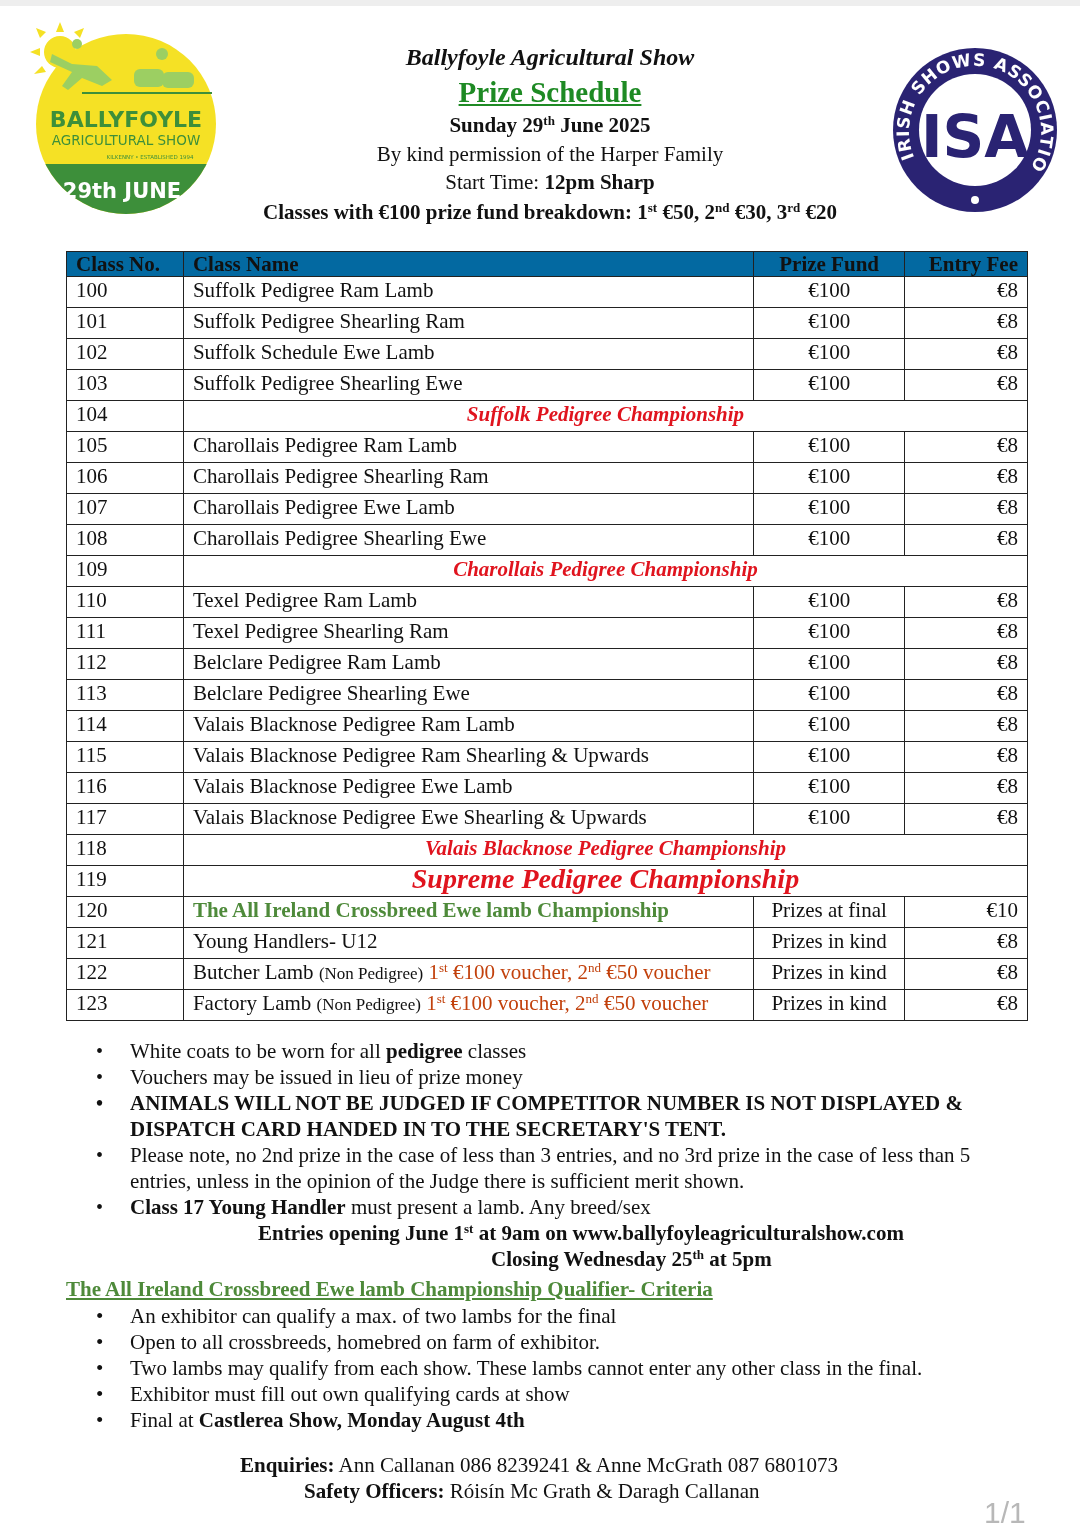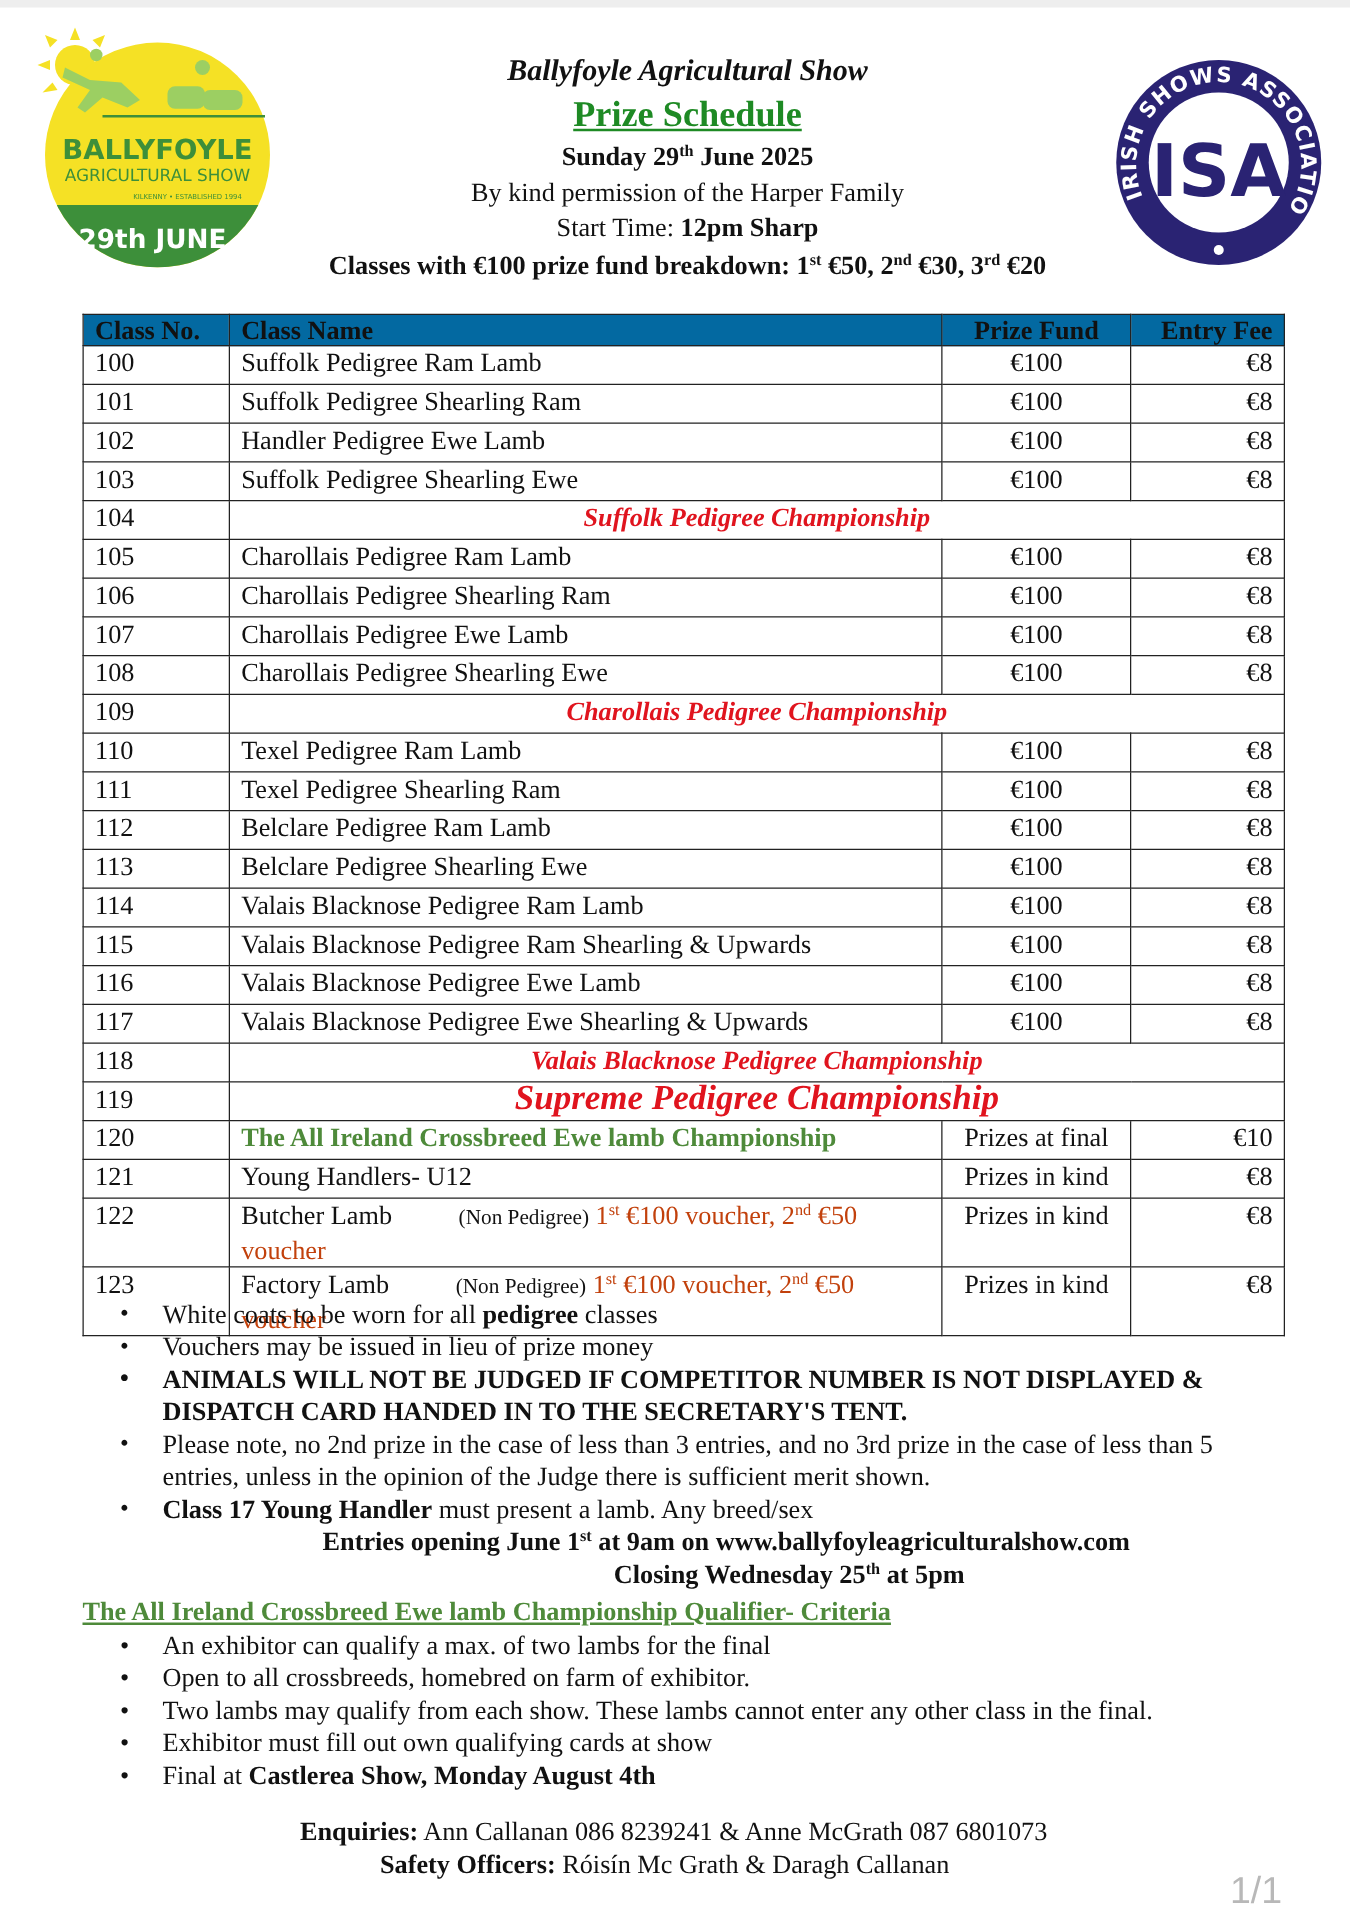--- a/index.html
+++ b/index.html
@@ -24,21 +24,21 @@
   .c-no { width: 98px; }
   .c-name { width: 552px; }
   .c-prize { width: 132px; text-align: center !important; }
   .c-fee { width: 104px; text-align: right !important; }
   td.center { text-align: center; }
   td.right { text-align: right; }
   .champ { color: #e0141e; font-weight: bold; font-style: italic; text-align: center; }
   .champ-big { font-size: 28px; line-height: 30px; }
   .green-bold { color: #4e8a3a; font-weight: bold; }
   .green { color: #c2410c; }
-  .small { font-size: 17px; margin-left: 48px; }
+  .small { font-size: 17px; }
 
   .notes { position: absolute; left: 96px; top: 1038px; width: 930px; font-size: 21px; line-height: 26px; }
   .notes ul { margin: 0; padding: 0 0 0 34px; list-style: none; }
   .notes li { position: relative; }
   .notes li::before { content: "•"; position: absolute; left: -34px; font-size: 20px; }
   .entries { text-align: center; font-weight: bold; margin-left: 40px; }
   .closing { font-weight: bold; padding-left: 395px; }
   .criteria-title { position: absolute; left: 66px; top: 1277px; font-weight: bold; font-size: 21px; color: #4e8a3a; text-decoration: underline; }
   .criteria { position: absolute; left: 96px; top: 1303px; width: 930px; font-size: 21px; line-height: 26px; }
   .criteria ul { margin: 0; padding: 0 0 0 34px; list-style: none; }
@@ -122,21 +122,21 @@
         <td class="right">€8</td>
       </tr>
       <tr>
         <td>101</td>
         <td>Suffolk Pedigree Shearling Ram</td>
         <td class="center">€100</td>
         <td class="right">€8</td>
       </tr>
       <tr>
         <td>102</td>
-        <td>Handler Pedigree Ewe Lamb</td>
+        <td>Suffolk Schedule Ewe Lamb</td>
         <td class="center">€100</td>
         <td class="right">€8</td>
       </tr>
       <tr>
         <td>103</td>
         <td>Suffolk Pedigree Shearling Ewe</td>
         <td class="center">€100</td>
         <td class="right">€8</td>
       </tr>
       <tr>

